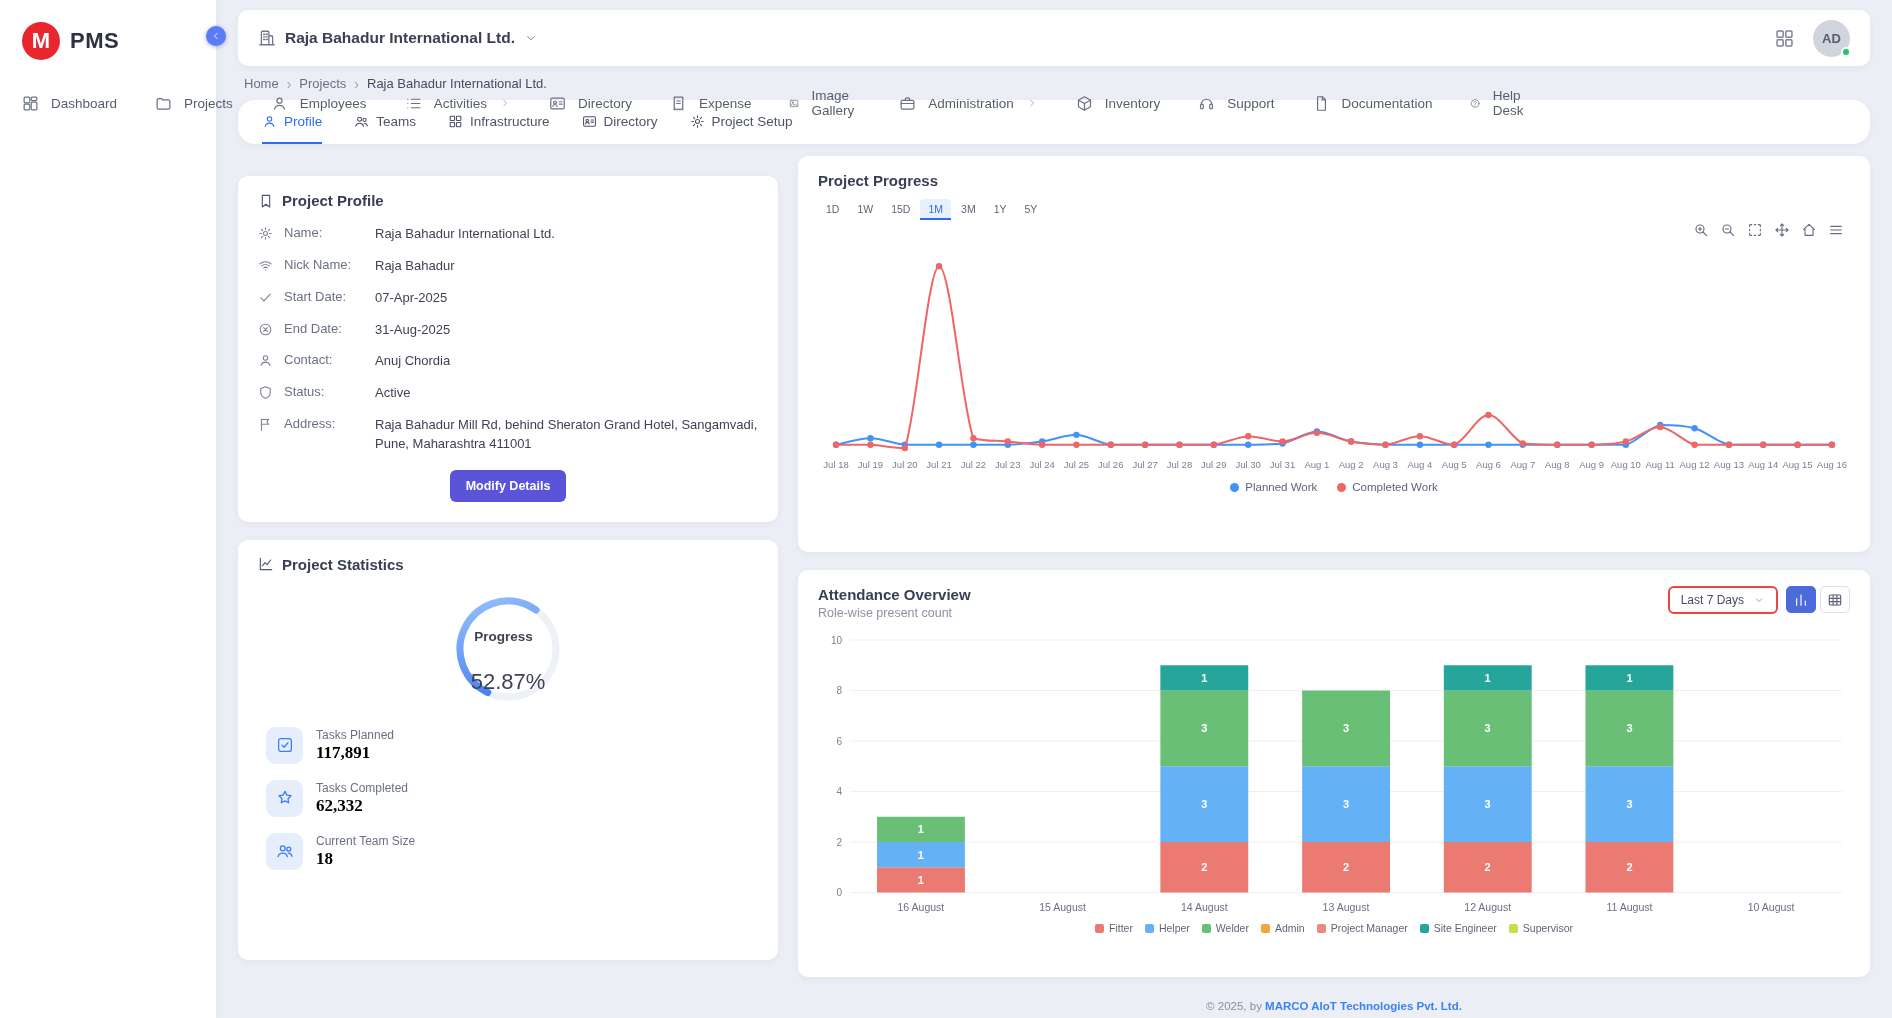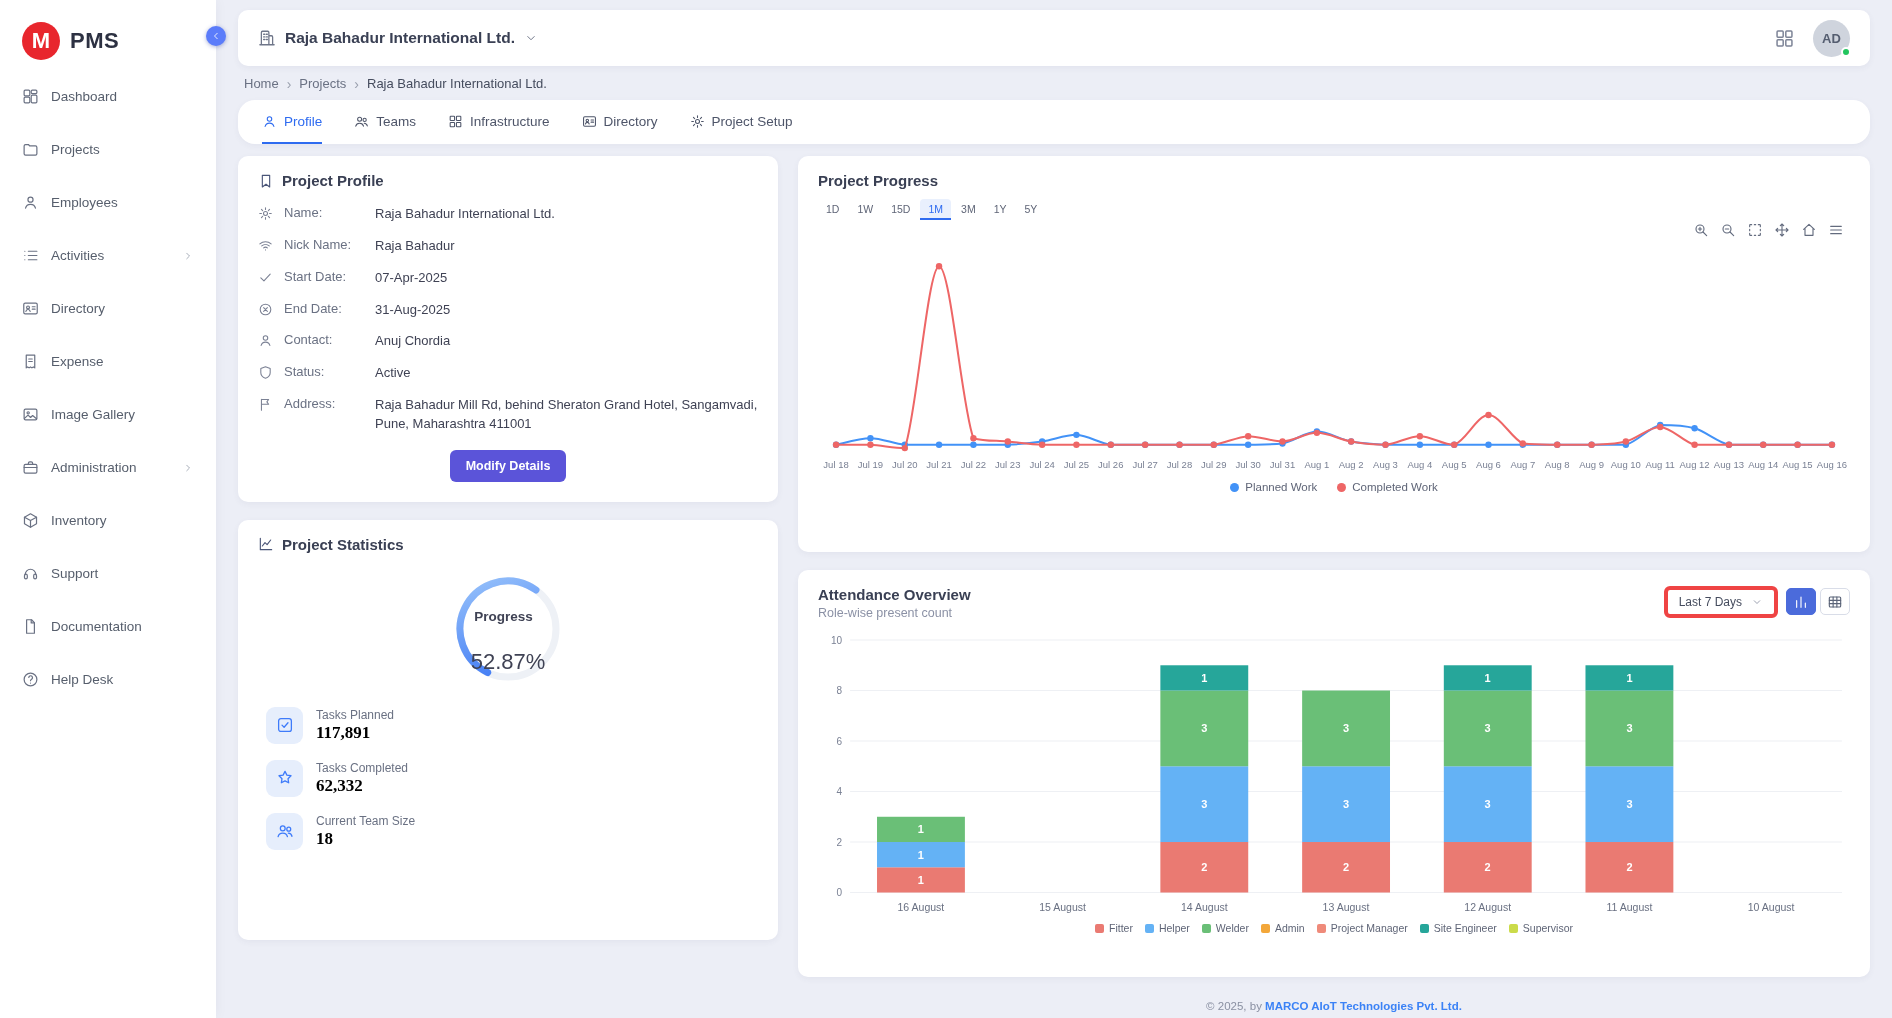--- a/index.html
+++ b/index.html
@@ -5,21 +5,21 @@
   * { margin:0; padding:0; box-sizing:border-box; }
   html,body { width:1892px; height:1018px; }
   body { font-family:"Liberation Sans", sans-serif; background:#eceef6; color:#3f4254; overflow:hidden; font-size:13px; }
   .app { display:flex; width:100%; height:100%; }
 
   
   .sidebar { width:216px; background:#fff; height:100%; flex-shrink:0; box-shadow:0 0 12px rgba(40,45,80,.05); position:relative; z-index:2; }
   .logo-row { display:flex; align-items:center; gap:10px; padding:22px 22px 16px; }
   .logo-badge { width:38px; height:38px; border-radius:50%; background:#e8262d; color:#fff; font-weight:bold; font-size:22px; display:flex; align-items:center; justify-content:center; }
   .logo-text { font-size:22px; font-weight:bold; color:#2d3142; letter-spacing:.5px; }
-  .nav { padding:4px 10px; display:flex; flex-direction:column; gap:20px; }
+  .nav { padding:4px 10px; display:flex; flex-direction:row; gap:14px; }
   .nav-item { display:flex; align-items:center; gap:12px; padding:8px 12px; border-radius:6px; color:#565e6c; font-size:13.5px; cursor:pointer; }
   .nav-item .icon { width:17px; height:17px; color:#6a7183; }
   .nav-item .chev { margin-left:auto; width:12px; height:12px; color:#9aa0ae; }
   .collapse-btn { position:absolute; left:206px; top:26px; width:20px; height:20px; border-radius:50%; background:#5b7cfa; color:#fff; border:none; display:flex; align-items:center; justify-content:center; cursor:pointer; z-index:5; box-shadow:0 1px 4px rgba(40,60,160,.4); }
   .collapse-btn .icon { width:12px; height:12px; }
 
   .icon { display:inline-flex; }
   .isvg { fill:none; stroke:currentColor; stroke-width:1.7; stroke-linecap:round; stroke-linejoin:round; width:100%; height:100%; display:block; }
 
   
@@ -39,21 +39,21 @@
   .crumb { cursor:pointer; }
   .crumb.current { color:#454c5e; cursor:default; }
   .crumb-sep { color:#9aa0ae; font-size:14px; }
 
   .tabbar { background:#fff; border-radius:17px; height:44px; display:flex; align-items:stretch; gap:32px; padding:0 24px; box-shadow:0 2px 6px rgba(62,66,100,.05); }
   .tab { display:flex; align-items:center; gap:7px; font-size:13.5px; color:#4e5569; border-bottom:2px solid transparent; cursor:pointer; }
   .tab .icon { width:15px; height:15px; }
   .tab.active { color:#2e6bf0; border-bottom-color:#2e6bf0; }
 
   .content { display:flex; gap:20px; margin-top:12px; flex:1; min-height:0; }
-  .col-left { width:540px; flex-shrink:0; display:flex; flex-direction:column; gap:18px; }
+  .col-left { width:540px; flex-shrink:0; display:flex; flex-direction:column; gap:18px;margin-top:20px; }
   .col-right { flex:1; display:flex; flex-direction:column; gap:18px; min-width:0; }
   .card { background:#fff; border-radius:10px; box-shadow:0 2px 6px rgba(62,66,100,.06); padding:16px 20px; }
 
   .card-title-row { display:flex; align-items:center; gap:8px; }
   .card-title-row .icon { width:16px; height:16px; color:#4a5578; }
   .card-title { font-size:15px; font-weight:600; color:#3a4054; }
 
   
   .fields { margin-top:16px; }
   .field { display:flex; align-items:flex-start; gap:11px; margin-bottom:13px; font-size:13px; }
@@ -88,21 +88,21 @@
   .chart-svg { width:100%; display:block; }
   .legend-row { display:flex; justify-content:center; align-items:center; gap:20px; margin-top:4px; flex-wrap:wrap; }
   .leg-item { display:inline-flex; align-items:center; gap:6px; font-size:11.5px; color:#5f6577; cursor:pointer; }
   .leg-dot { width:9px; height:9px; border-radius:50%; display:inline-block; }
   .leg-sq { width:9px; height:9px; border-radius:2px; display:inline-block; }
   .bar-legend .leg-item { font-size:10.5px; gap:5px; }
   .bar-legend { gap:12px; }
 
   .att-header { display:flex; justify-content:space-between; align-items:flex-start; }
   .att-controls { display:flex; align-items:center; gap:8px; }
-  .select { display:flex; align-items:center; gap:9px; border:4px solid #ef4444; border-radius:6px; padding:5px 11px; font-size:12px; color:#454c5e; cursor:pointer; background:#fff; }
+  .select { display:flex; align-items:center; gap:9px; border:2px solid #ef4444; border-radius:6px; padding:5px 11px; font-size:12px; color:#454c5e; cursor:pointer; background:#fff; }
   .select .chev { width:12px; height:12px; color:#8a90a2; }
   .view-toggles { display:flex; gap:4px; }
   .view-btn { width:30px; height:27px; border:1px solid #d9dde8; background:#fff; border-radius:5px; color:#5b6478; display:flex; align-items:center; justify-content:center; cursor:pointer; padding:0; }
   .view-btn svg { width:16px; height:16px; }
   .view-btn.active { background:#4b6bdb; border-color:#4b6bdb; color:#fff; }
 
   
   .xlab { font-size:9.5px; fill:#7a8194; text-anchor:middle; font-family:"Liberation Sans",sans-serif; }
   .xlab-b { font-size:10.5px; fill:#6a7183; text-anchor:middle; font-family:"Liberation Sans",sans-serif; }
   .ylab { font-size:10px; fill:#7a8194; text-anchor:end; font-family:"Liberation Sans",sans-serif; }

